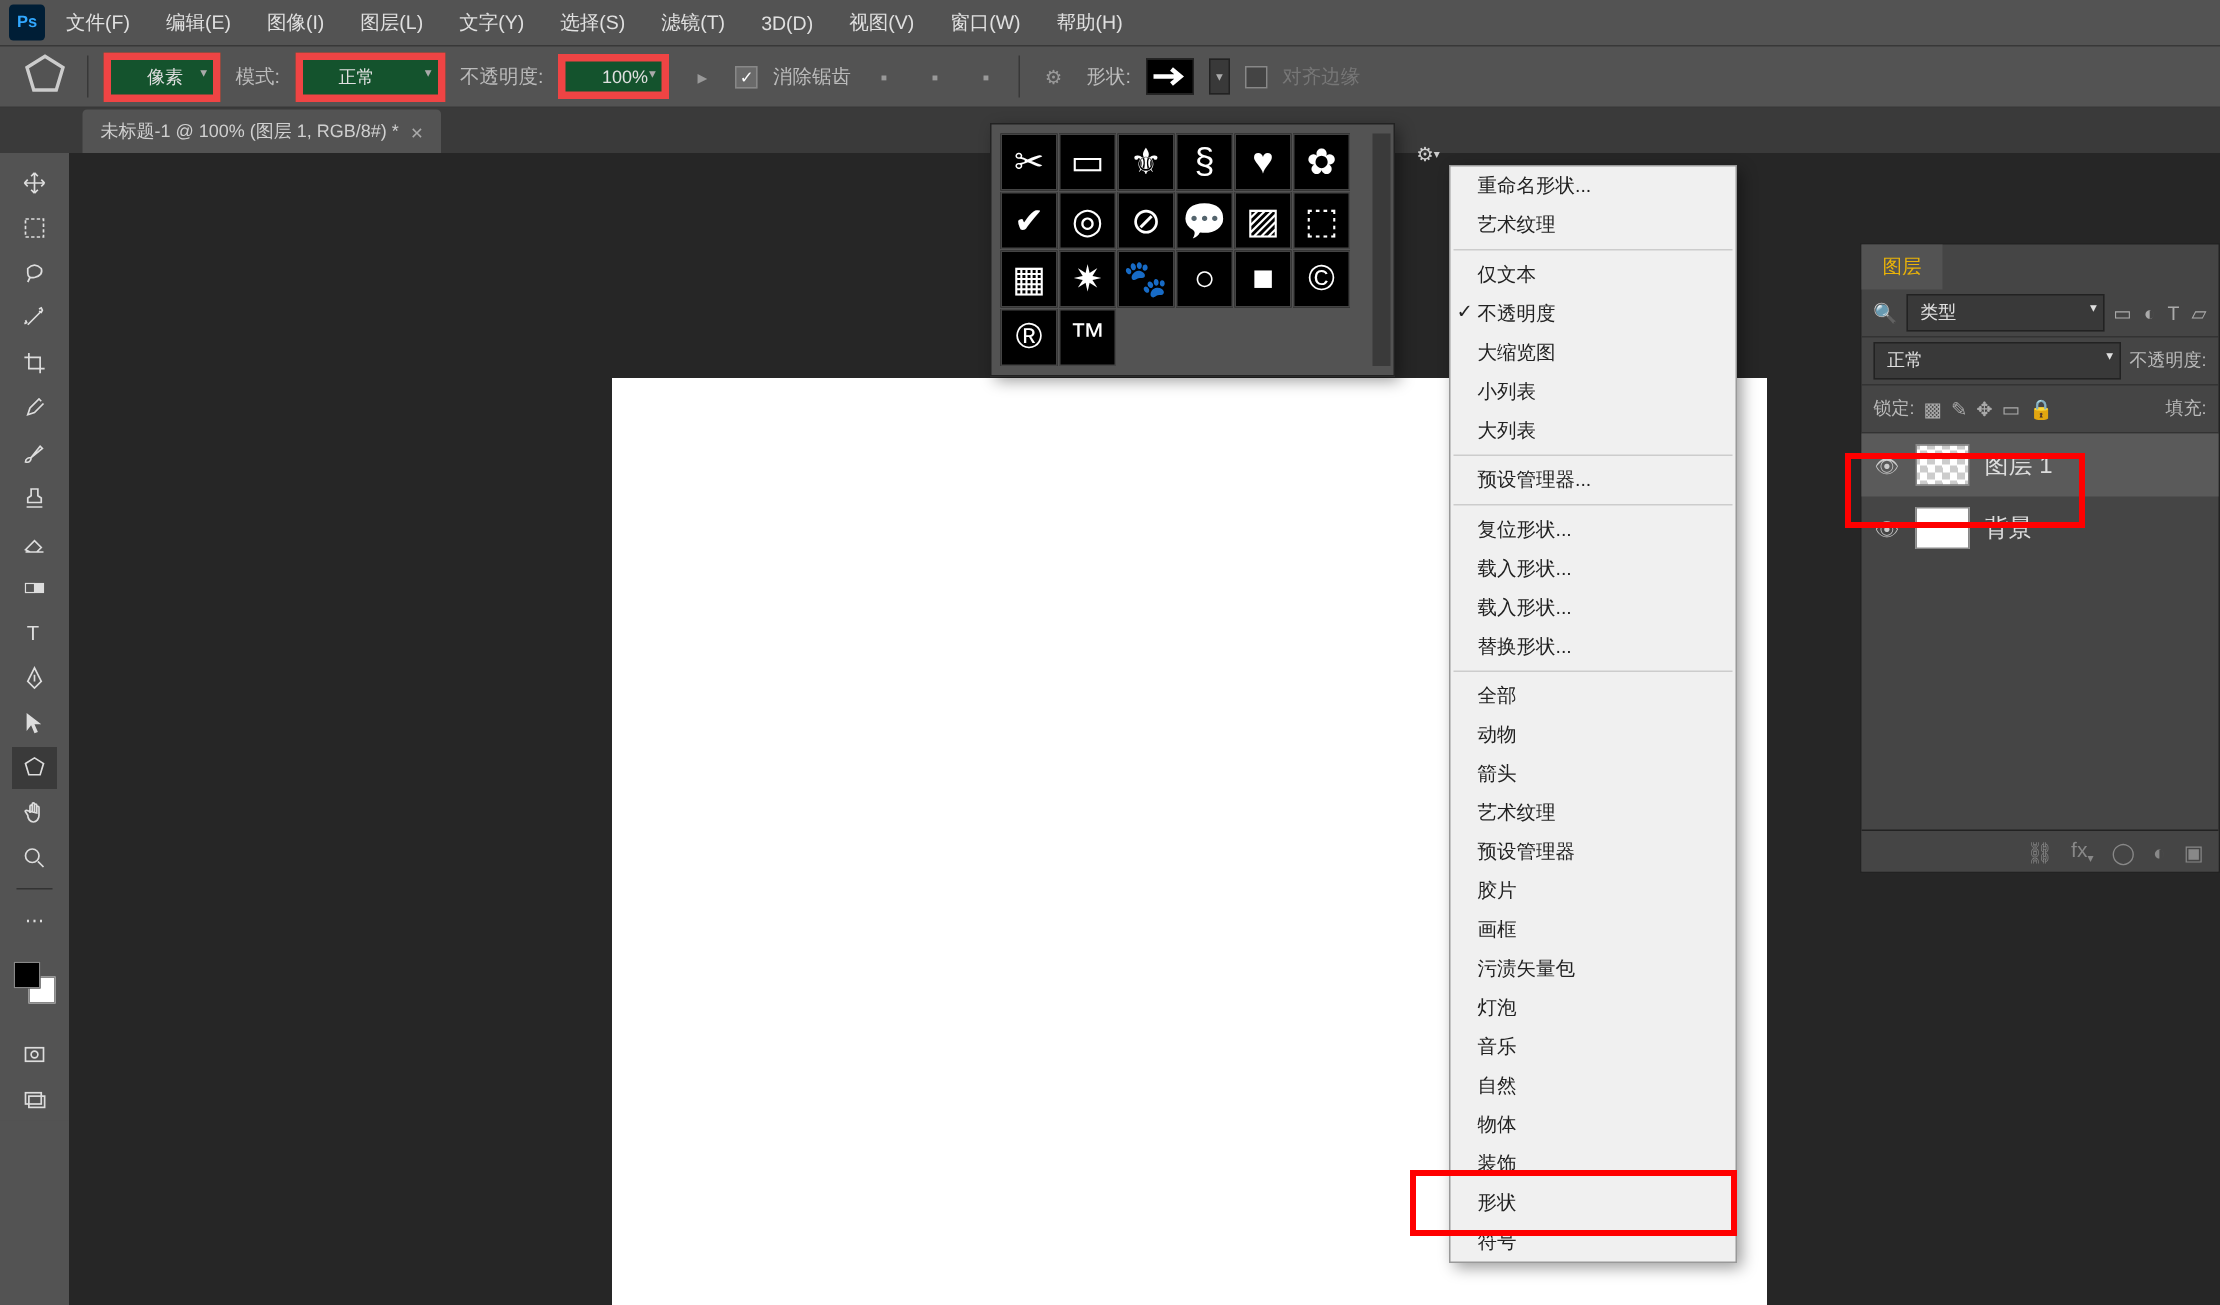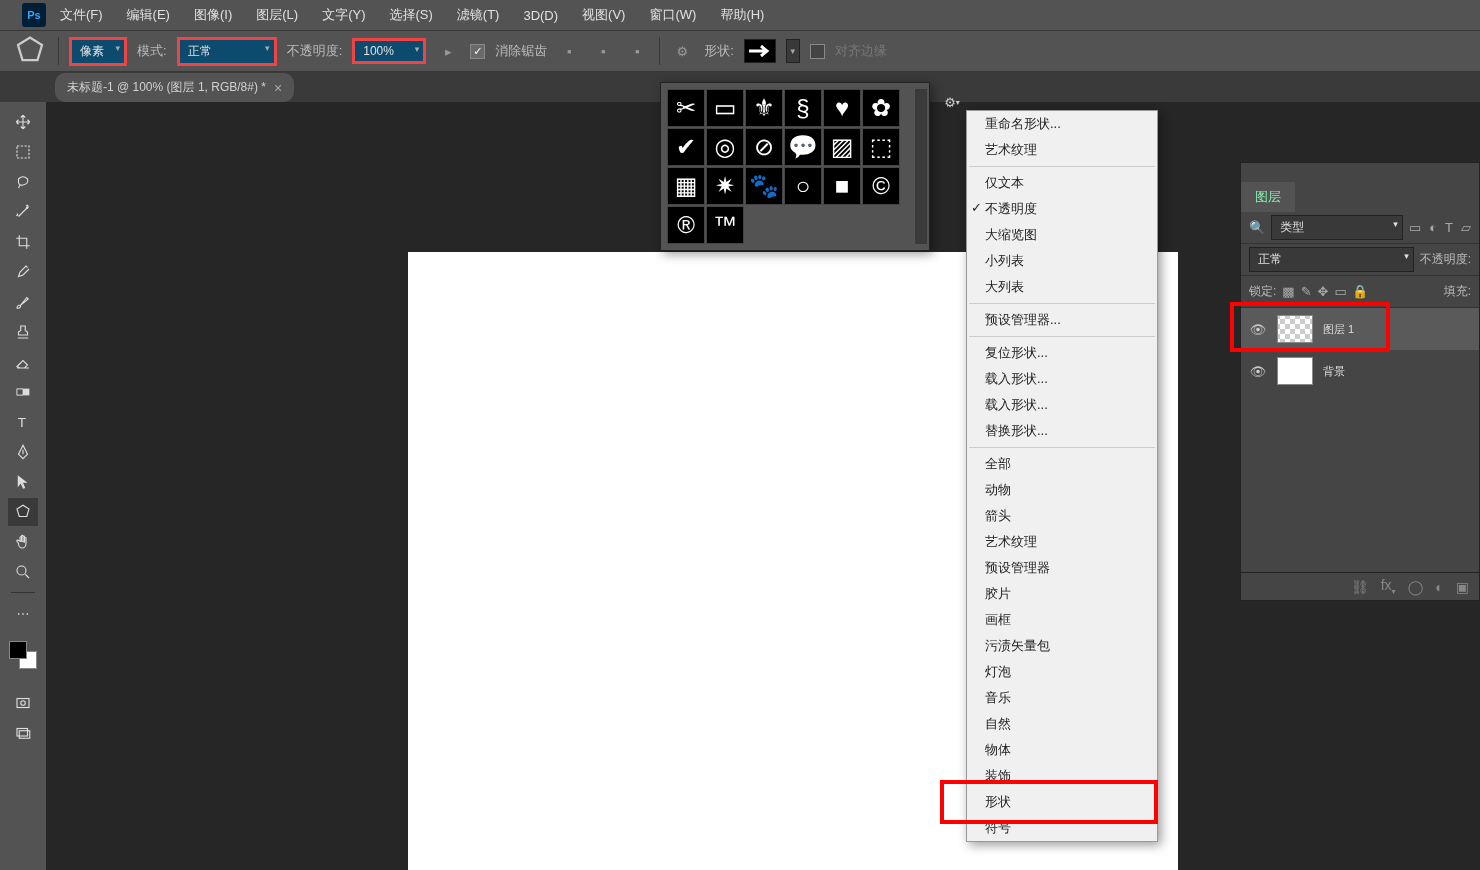--- a/index.html
+++ b/index.html
@@ -1,36 +1,36 @@
 <!DOCTYPE html>
 <html><head>
 <meta charset="utf-8">
 <style>
 * { margin: 0; padding: 0; box-sizing: border-box; font-family: "Microsoft YaHei", sans-serif; }
 body { background: #535353; width: 1480px; height: 870px; overflow: hidden; color: #e0e0e0; font-size: 13px; position: relative; }
 
 
-.menubar { height: 30px; background: #535353; display: flex; align-items: center; padding-left: 22px; gap: 4px; }
+.menubar { height: 30px; background: #535353; display: flex; align-items: center; padding-left: 6px; gap: 4px; }
 .ps-logo { width: 24px; height: 24px; background: #001e36; color: #31a8ff; display: flex; align-items: center; justify-content: center; font-size: 11px; font-weight: bold; border-radius: 3px; }
 .menu-item { padding: 4px 10px; color: #e0e0e0; cursor: pointer; }
 
 
 .optionsbar { height: 42px; background: #535353; border-top: 1px solid #383838; border-bottom: 1px solid #383838; display: flex; align-items: center; padding-left: 12px; gap: 10px; }
 .tool-icon-small { width: 36px; height: 28px; display: flex; align-items: center; justify-content: center; }
-.opt-dropdown { background: #0c4a6e; border: 3px solid #ef4444; color: #e0e0e0; padding: 3px 20px 3px 8px; font-size: 12px; position: relative; }
+.opt-dropdown { background: #14532d; border: 5px solid #ef4444; color: #e0e0e0; padding: 3px 20px 3px 24px; font-size: 12px; position: relative; }
 .opt-dropdown::after { content: "▾"; position: absolute; right: 4px; top: 3px; font-size: 9px; color: #aaa; }
 .opt-label { color: #bbb; font-size: 13px; }
 .chk { width: 15px; height: 15px; background: #6a6a6a; border: 1px solid #888; display: inline-flex; align-items: center; justify-content: center; color: #fff; font-size: 11px; }
 .opt-icon-btn { width: 24px; height: 24px; display: flex; align-items: center; justify-content: center; color: #999; }
 .shape-preview { width: 32px; height: 24px; background: #000; border: 1px solid #222; display: flex; align-items: center; justify-content: center; color: #fff; }
 .shape-dropdown-toggle { width: 14px; height: 24px; background: #393939; border: 1px solid #222; display: flex; align-items: center; justify-content: center; color: #aaa; font-size: 9px; }
 
 
 .tabbar { height: 30px; background: #3a3a3a; display: flex; align-items: flex-end; padding-left: 55px; }
-.tab { background: #535353; padding: 6px 12px; color: #d0d0d0; font-size: 12px; display: flex; align-items: center; gap: 8px; border-top-left-radius: 3px; border-top-right-radius: 3px; border-radius: 10px; }
+.tab { background: #535353; padding: 6px 12px; color: #d0d0d0; font-size: 12px; display: flex; align-items: center; gap: 8px; border-top-left-radius: 3px; border-top-right-radius: 3px; }
 .tab-close { color: #aaa; font-size: 14px; }
 
 
 .toolbar { position: absolute; left: 0; top: 102px; width: 46px; background: #535353; display: flex; flex-direction: column; align-items: center; padding-top: 6px; gap: 2px; }
 .tool-btn { width: 30px; height: 28px; display: flex; align-items: center; justify-content: center; color: #ddd; }
 .tool-btn.active { background: #3a3a3a; }
 .tool-btn svg { width: 18px; height: 18px; }
 .swatch { margin-top: 12px; width: 28px; height: 28px; position: relative; }
 .swatch-fg { position: absolute; width: 18px; height: 18px; background: #000; border: 1px solid #888; top: 0; left: 0; }
 .swatch-bg { position: absolute; width: 18px; height: 18px; background: #fff; border: 1px solid #888; bottom: 0; right: 0; }
@@ -47,31 +47,31 @@
 .shapes-gear { position: absolute; right: -28px; top: 6px; width: 20px; height: 20px; color: #ccc; display: flex; align-items: center; justify-content: center; }
 
 
 .context-menu { position: absolute; left: 966px; top: 110px; width: 192px; background: #f0f0f0; border: 1px solid #999; box-shadow: 3px 3px 10px rgba(0,0,0,0.4); color: #222; z-index: 30; font-size: 13px; }
 .ctx-item { padding: 4px 18px; cursor: pointer; position: relative; }
 .ctx-sep { height: 1px; background: #ccc; margin: 3px 2px; }
 .ctx-check::before { content: "✓"; position: absolute; left: 4px; }
 
 
 .layers-panel { position: absolute; right: 0; top: 162px; width: 240px; background: #454545; border: 1px solid #222; z-index: 10; }
-.panel-tab { background: #535353; padding: 6px 14px; display: inline-block; color: #86efac; font-size: 13px; margin-top: 19px; }
+.panel-tab { background: #535353; padding: 6px 14px; display: inline-block; color: #eab308; font-size: 13px; }
 .panel-row { display: flex; align-items: center; padding: 4px 8px; gap: 6px; border-bottom: 1px solid #333; height: 32px; }
 .panel-select { background: #393939; border: 1px solid #222; color: #e0e0e0; padding: 3px 24px 3px 8px; font-size: 12px; position: relative; flex: 1; }
 .panel-select::after { content: "▾"; position: absolute; right: 4px; top: 3px; font-size: 9px; }
 .panel-icons { display: flex; gap: 8px; color: #aaa; }
 .layer-row { display: flex; align-items: center; padding: 6px 8px; gap: 10px; height: 42px; }
 .layer-row.selected { background: #5a5a5a; }
 .eye { width: 18px; color: #ccc; text-align: center; }
 .layer-thumb { width: 36px; height: 28px; background: #fff; border: 1px solid #888; }
 .layer-thumb.transparent { background: repeating-conic-gradient(#ccc 0% 25%, #fff 0% 50%) 50% / 10px 10px; }
-.layer-name { color: #ddd; font-size: 11px; text-align: center; }
+.layer-name { color: #ddd; font-size: 16px; text-align: center; }
 .panel-footer { height: 28px; background: #454545; border-top: 1px solid #222; display: flex; justify-content: flex-end; align-items: center; gap: 12px; padding-right: 10px; color: #888; font-size: 14px; }
 
 
 .highlight { position: absolute; border: 4px solid #ff0000; z-index: 50; pointer-events: none; }
 .hl-shape { left: 940px; top: 780px; width: 218px; height: 44px; }
 .hl-layer { right: 90px; top: 302px; width: 160px; height: 50px; }
 
 .lock-label { color: #bbb; font-size: 12px; }
 </style>
 </head>

